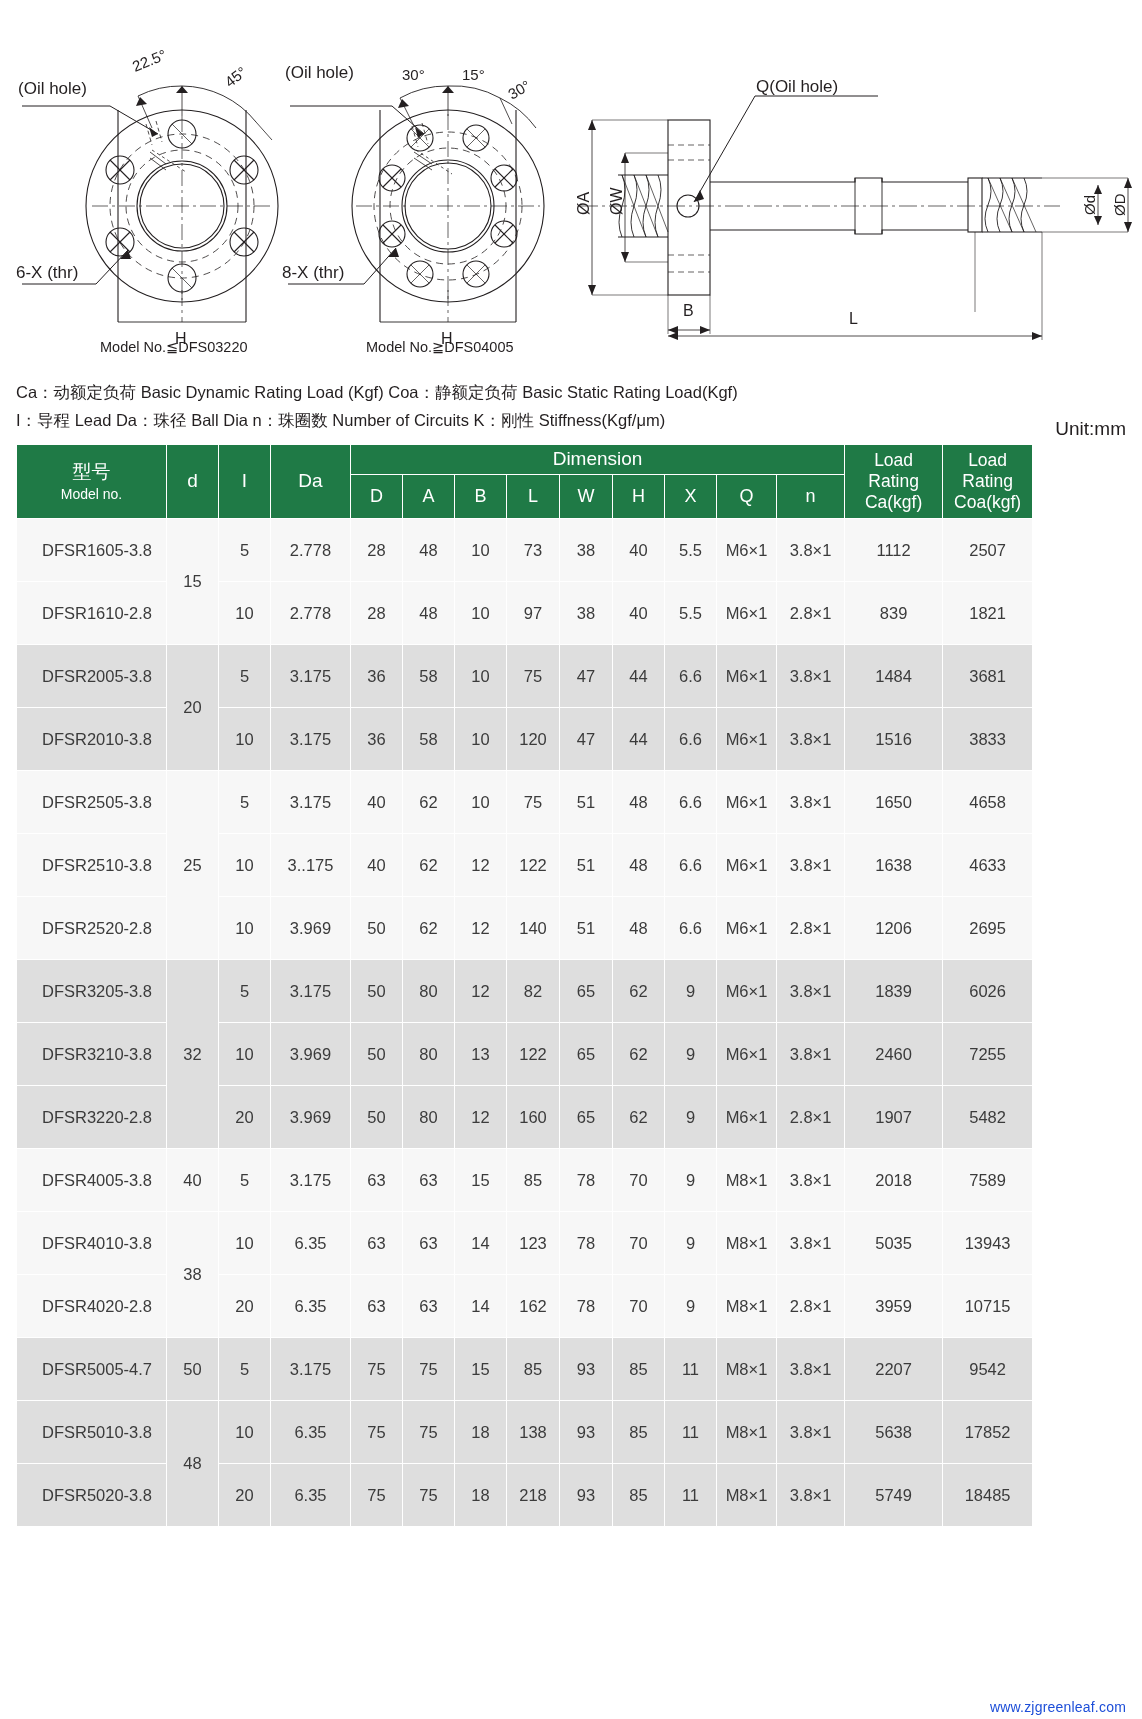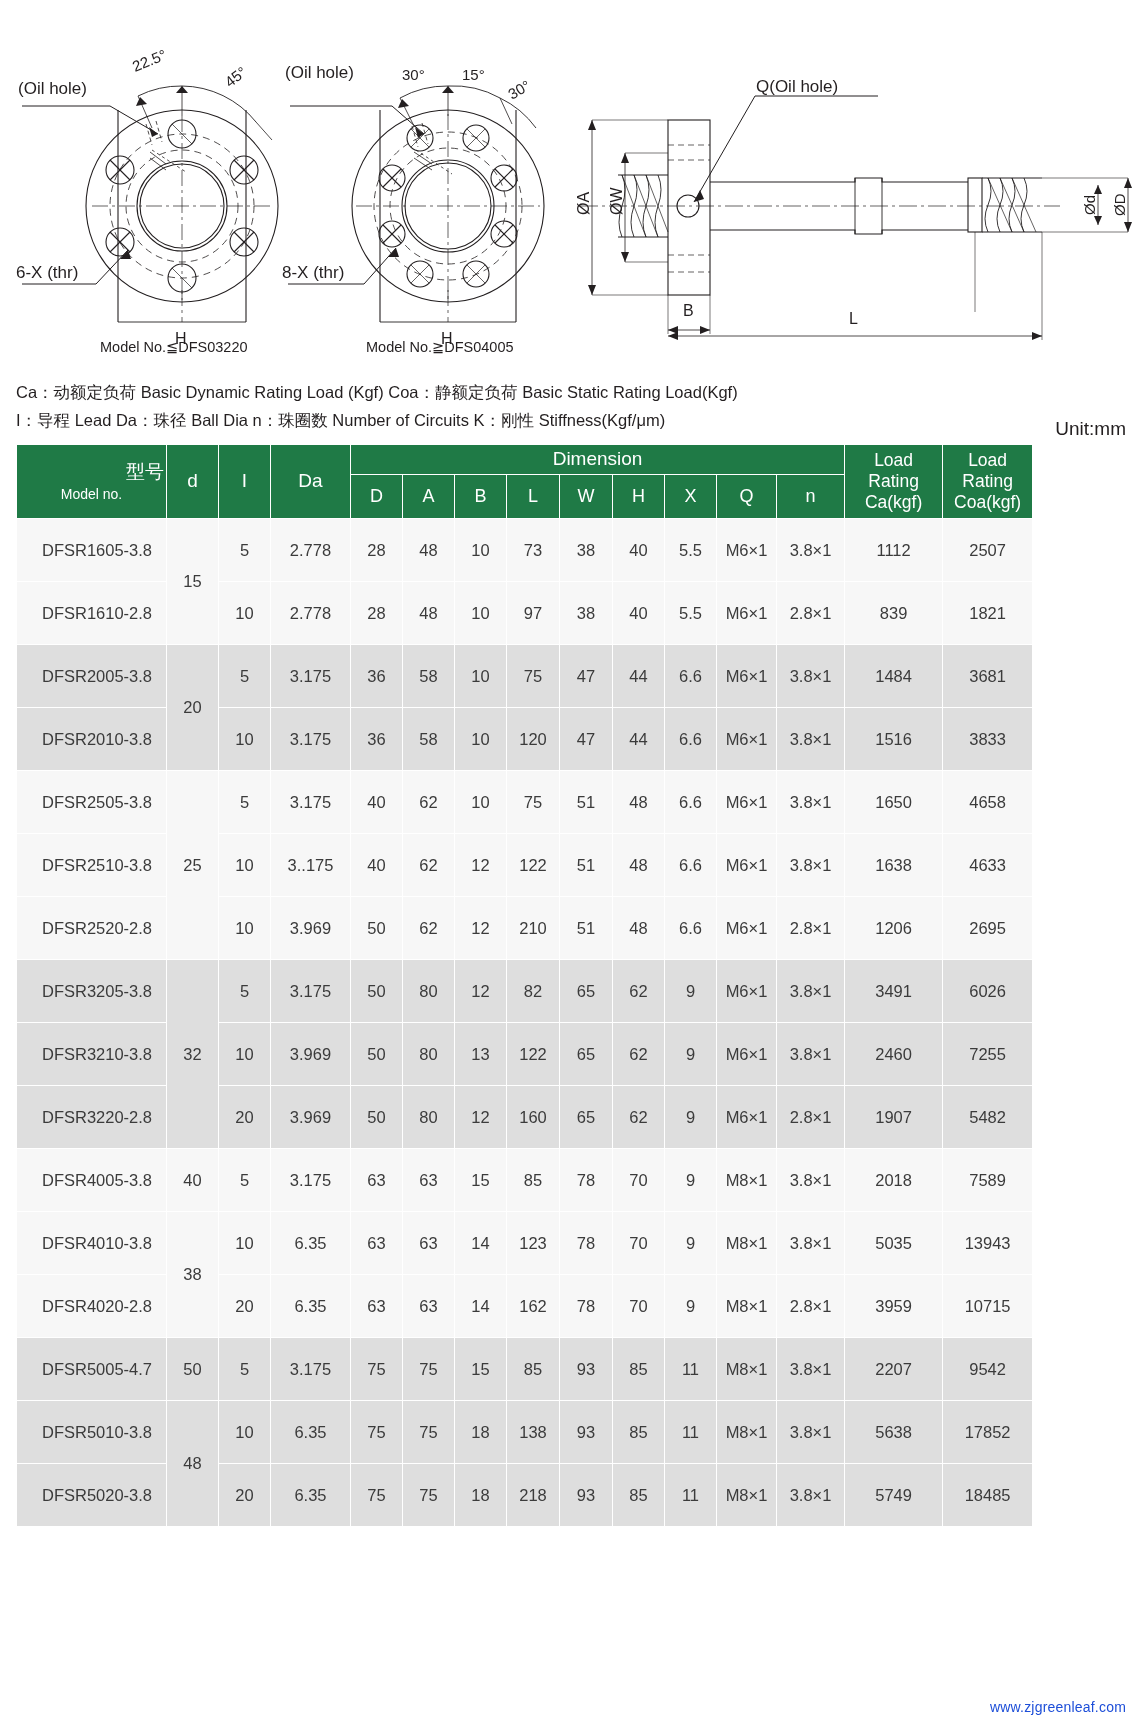--- a/index.html
+++ b/index.html
@@ -56,21 +56,21 @@
   table.spec th {
     background: #1f7a46;
     color: #ffffff;
     border: 1px solid #ffffff;
     font-weight: normal;
     text-align: center;
     vertical-align: middle;
     line-height: 1.2;
   }
   th.model-col { font-size: 19px; width: 150px; padding: 6px 2px; }
-  th.model-col .cn { display:block; font-size: 19px; margin-bottom: 2px; text-align: right;}
+  th.model-col .cn { display:block; font-size: 19px; margin-bottom: 2px;}
   th.model-col .en { display:block; font-size: 14px; }
   th.d-col  { width: 52px;  font-size: 19px; }
   th.l-col  { width: 52px;  font-size: 19px; }
   th.da-col { width: 80px;  font-size: 19px; }
   th.dim-group { font-size: 19px; }
   th.sub { font-size: 18px; padding: 8px 0; }
   th.load { font-size: 17.5px; padding: 5px 2px; width: 98px; }
 
   col.c-D{width:52px} col.c-A{width:52px} col.c-B{width:52px}
   col.c-L{width:53px} col.c-W{width:53px} col.c-H{width:52px}
@@ -501,21 +501,21 @@
           <td>1638</td>
           <td>4633</td>
         </tr>
         <tr class="band-a">
           <td class="model">DFSR2520-2.8</td>
           <td>10</td>
           <td>3.969</td>
           <td>50</td>
           <td>62</td>
           <td>12</td>
-          <td>210</td>
+          <td>140</td>
           <td>51</td>
           <td>48</td>
           <td>6.6</td>
           <td>M6×1</td>
           <td>2.8×1</td>
           <td>1206</td>
           <td>2695</td>
         </tr>
         <tr class="band-b">
           <td class="model">DFSR3205-3.8</td>
@@ -524,21 +524,21 @@
           <td>3.175</td>
           <td>50</td>
           <td>80</td>
           <td>12</td>
           <td>82</td>
           <td>65</td>
           <td>62</td>
           <td>9</td>
           <td>M6×1</td>
           <td>3.8×1</td>
-          <td>3491</td>
+          <td>1839</td>
           <td>6026</td>
         </tr>
         <tr class="band-b">
           <td class="model">DFSR3210-3.8</td>
           <td>10</td>
           <td>3.969</td>
           <td>50</td>
           <td>80</td>
           <td>13</td>
           <td>122</td>

